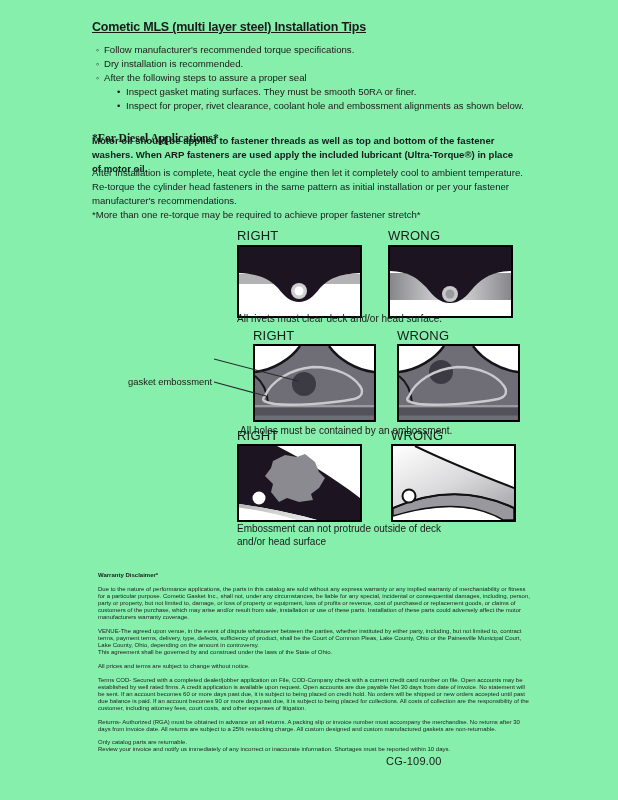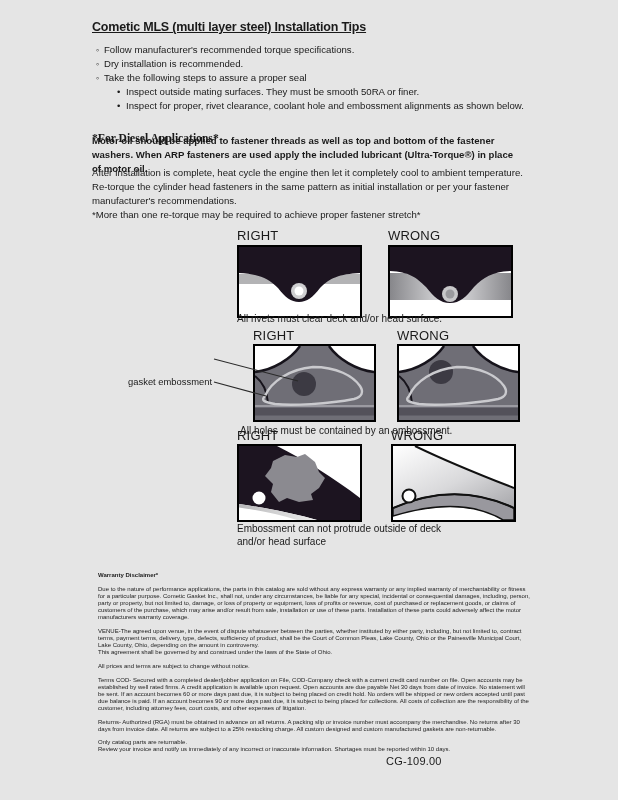--- a/index.html
+++ b/index.html
@@ -1,16 +1,16 @@
 <!DOCTYPE html>
 <html><head>
 <meta charset="utf-8">
 <style>
   html,body{margin:0;padding:0;background:#fff;}
-  .page{position:relative;width:618px;height:800px;background:#e5e5e5;
+  .page{position:relative;width:618px;height:800px;background:#86efac;
         font-family:"Liberation Sans",sans-serif;color:#1a1a1a;overflow:hidden;}
 
   .title{position:absolute;left:92px;top:20px;font-size:12.5px;font-weight:bold;
          letter-spacing:-0.2px;text-decoration:underline;white-space:nowrap;}
 
   .bullet-list{position:absolute;left:96px;top:43px;font-size:9.6px;line-height:14px;}
   .bullet-row{display:flex;}
   .bullet-row .bm{width:8px;flex:0 0 8px;font-size:9px;}
   .bullet-row.sub{margin-left:21px;}
   .bullet-row.sub .bm{width:9px;flex:0 0 9px;font-size:9.6px;}
@@ -48,25 +48,25 @@
     <div class="bullet-row">
       <span class="bm">◦</span>
       <span>Follow manufacturer's recommended torque specifications.</span>
     </div>
     <div class="bullet-row">
       <span class="bm">◦</span>
       <span>Dry installation is recommended.</span>
     </div>
     <div class="bullet-row">
       <span class="bm">◦</span>
-      <span>Take the following steps to assure a proper seal</span>
+      <span>After the following steps to assure a proper seal</span>
     </div>
     <div class="bullet-row sub">
       <span class="bm">•</span>
-      <span>Inspect outside mating surfaces.  They must be smooth 50RA or finer.</span>
+      <span>Inspect gasket mating surfaces.  They must be smooth 50RA or finer.</span>
     </div>
     <div class="bullet-row sub">
       <span class="bm">•</span>
       <span>Inspect for proper, rivet clearance, coolant hole and embossment alignments as shown below.</span>
     </div>
   </div>
 
   <div class="diesel-h">*For Diesel Applications*</div>
   <div class="para p1">Motor oil should be applied to fastener threads as well as top and bottom of the fastener washers. When ARP fasteners are used apply the included lubricant (Ultra-Torque®) in place of motor oil.</div>
   <div class="para p2">After Installation is complete, heat cycle the engine then let it completely cool to ambient temperature. Re-torque the cylinder head fasteners in the same pattern as initial installation or per your fastener manufacturer's recommendations.</div>

